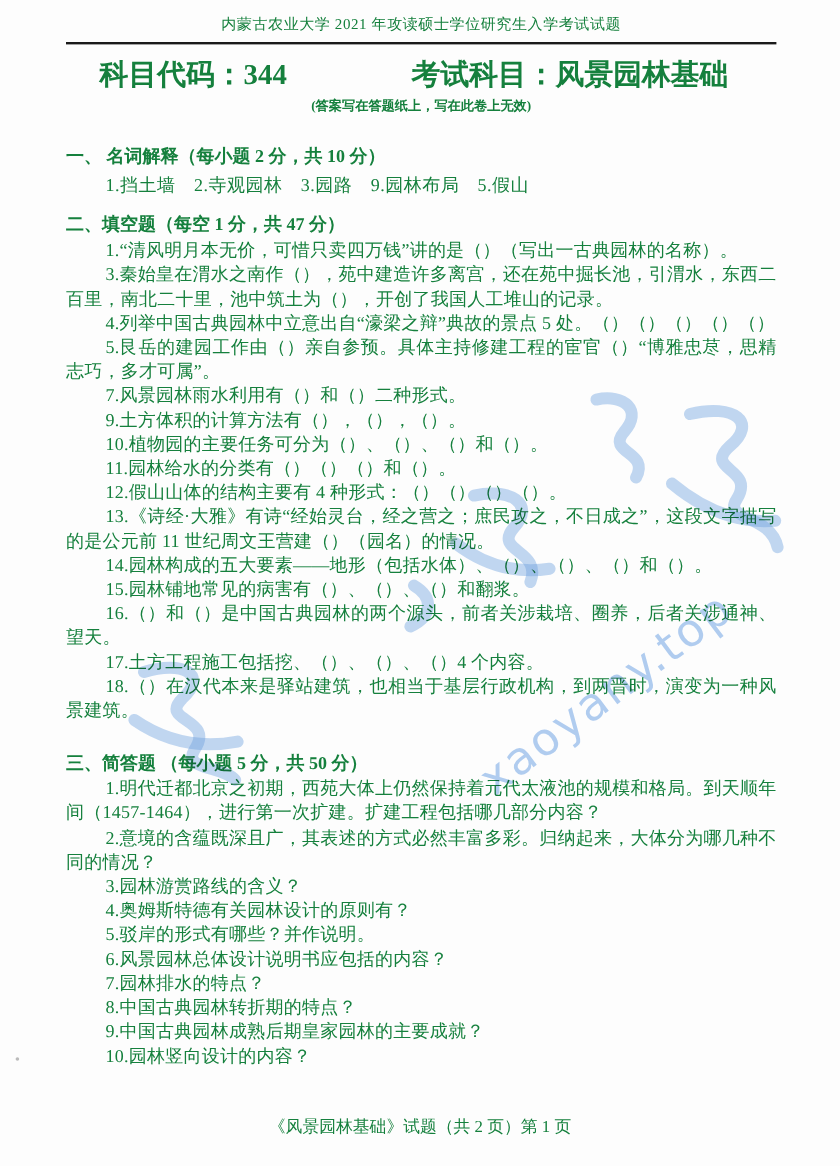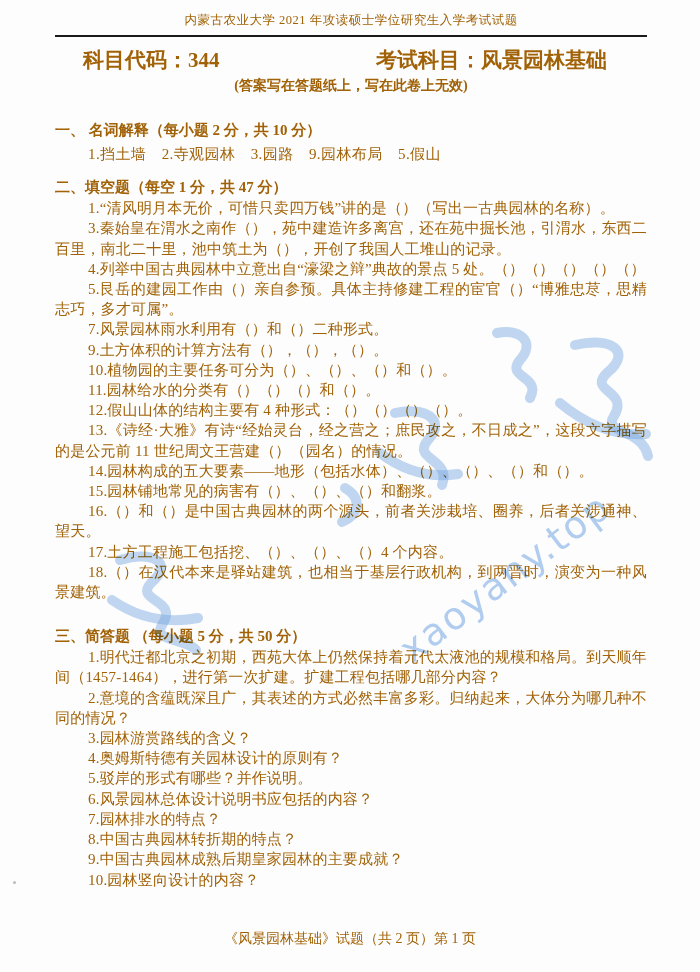--- a/index.html
+++ b/index.html
@@ -1,25 +1,25 @@
 <!DOCTYPE html>
 <html><head>
 <meta charset="utf-8">
 <style>
   html,body { margin:0; padding:0; background:#e8e8e8; }
   .page {
     position:relative; width:700px; height:972px; margin:0 auto;
-    background:#fdfdfd; color:#a16207; overflow:hidden;
+    background:#fdfdfd; color:#15803d; overflow:hidden;
     font-family:"Liberation Serif","DejaVu Serif",serif;
   }
   .doc { position:absolute; inset:0; padding:12px 53px 0 55px; z-index:1; }
   .header-title { font-size:12.5px; text-align:center; letter-spacing:.5px; margin:0; font-weight:400; }
   .rule { border:none; border-top:2px solid #1a1a1a; margin:6px 0 0 0; }
-  .subject-row { display:flex; justify-content:space-between; margin-top:9px; padding:0 40px 0 28px; font-size:21px; font-weight:700; }
-  .instruction { text-align:center; font-size:14px; font-weight:700; margin-top:3px; }
+  .subject-row { display:flex; justify-content:space-between; margin-top:9px; padding:0 40px 0 28px; font-size:24px; font-weight:700; }
+  .instruction { text-align:center; font-size:11px; font-weight:700; margin-top:3px; }
   .sec-heading { font-size:15px; font-weight:700; margin:0; line-height:22px; }
   .sec1 { margin-top:24px; }
   .sec2 { margin-top:12px; }
   .sec3 { margin-top:23px; }
   .item {
     margin:0; font-size:15px; line-height:20.2px;
     text-align:justify; text-indent:2.2em; letter-spacing:.2px;
   }
   .sec1 .item { margin-top:3px; letter-spacing:.4px; }
   .sec2 .item, .sec3 .item { }

